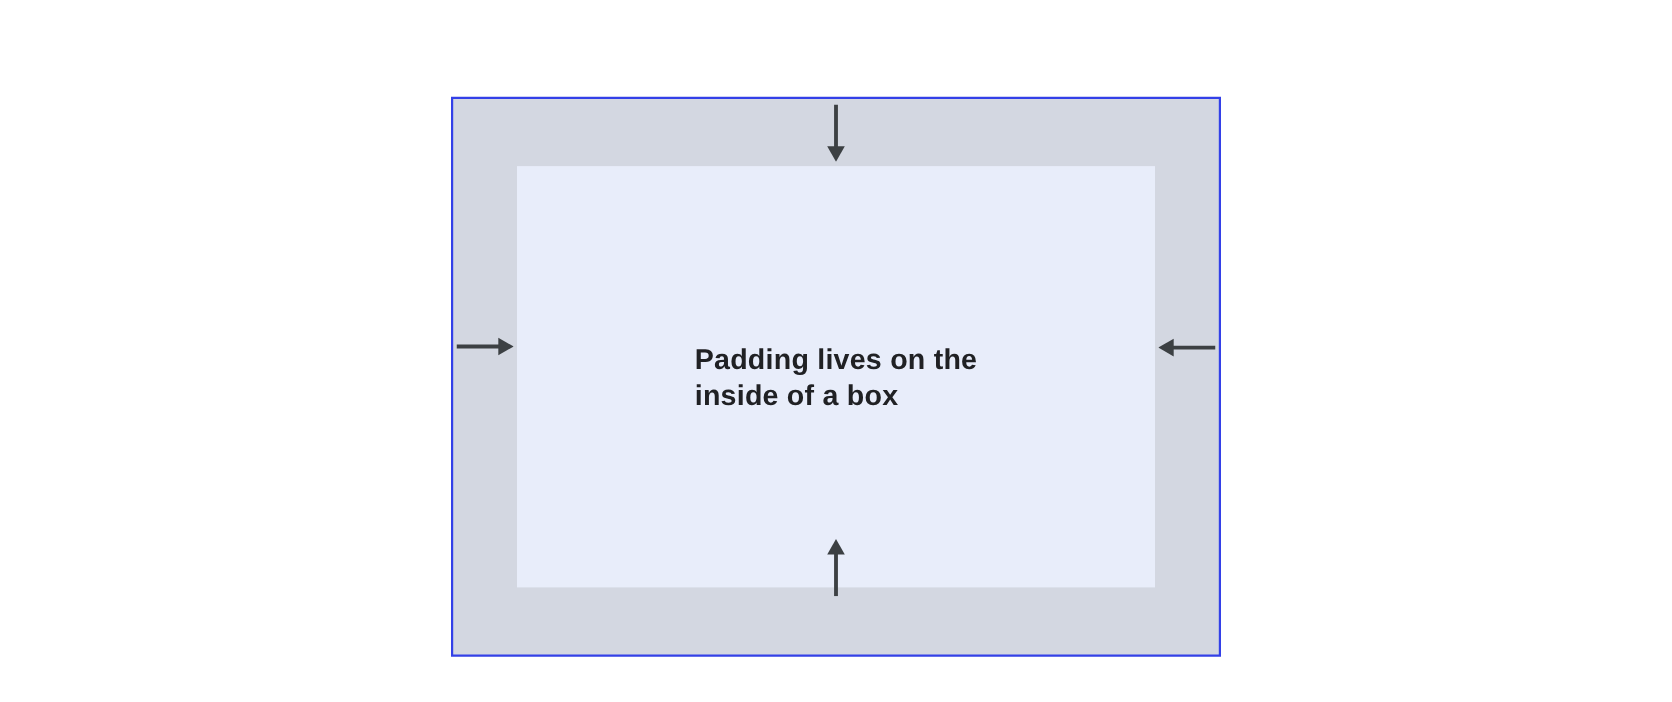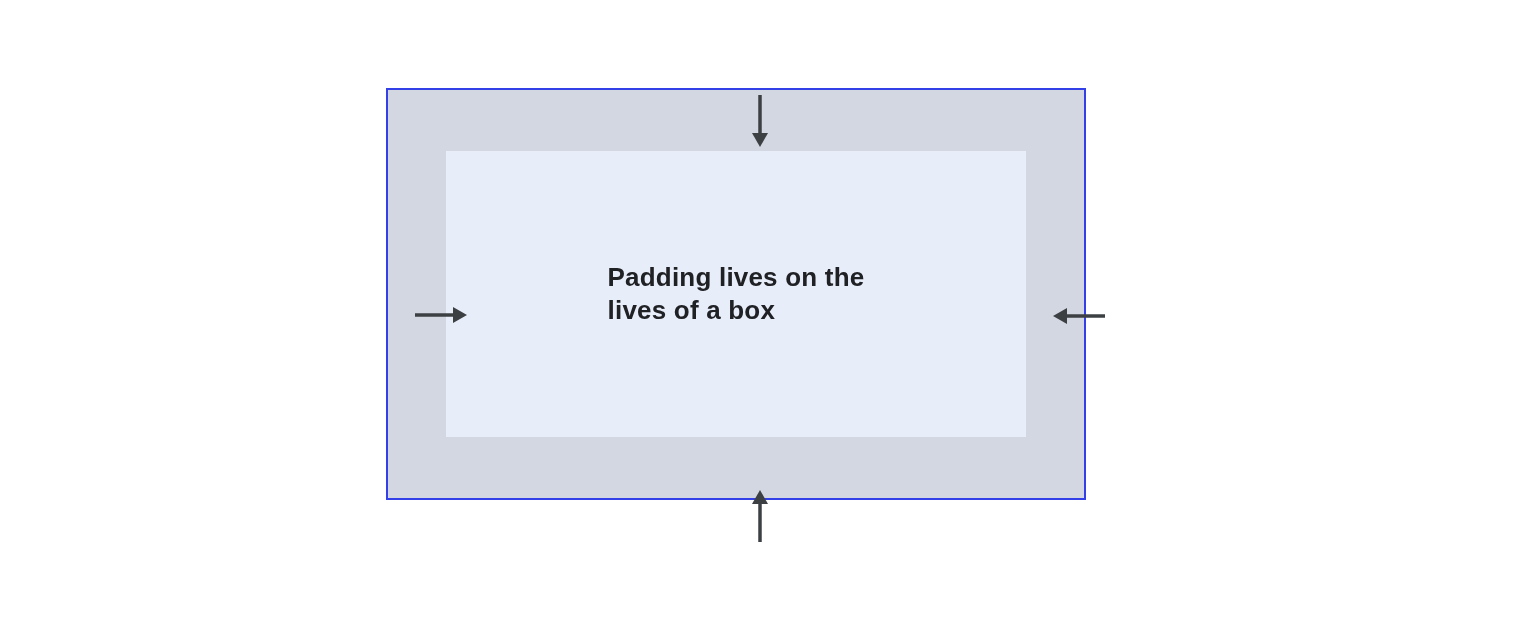--- a/index.html
+++ b/index.html
@@ -11,24 +11,24 @@
     overflow: hidden;
   }
   .canvas {
     position: relative;
     width: 1520px;
     height: 638px;
     background: var(--page-bg, #ffffff);
   }
   .outer-box {
     position: absolute;
-    left: 386px;
+    left: 410px;
     top: 88px;
     width: 700px;
-    height: 412px;
+    height: 509px;
     background: var(--padding-bg, #d3d7e1);
     border: 2px solid var(--box-border, #3340e8);
   }
   .inner-box {
     position: absolute;
     left: 58px;
     top: 61px;
     right: 58px;
     bottom: 61px;
     background: var(--content-bg, #e8edfa);
@@ -56,21 +56,21 @@
 </style>
 </head>
 <body>
 
 <div class="canvas">
 
   <div class="outer-box">
     <div class="inner-box">
       <p class="caption">
         <span>Padding lives on the</span><br>
-        <span>lives of a box</span>
+        <span>inside of a box</span>
       </p>
     </div>
   </div>
 
   <svg class="arrow arrow-top" width="18" height="52" viewBox="0 0 18 52" aria-hidden="true">
     <line x1="9" y1="0" x2="9" y2="39" stroke="currentColor" stroke-width="3.5"></line>
     <polygon points="9,52 1,38 17,38" fill="currentColor"></polygon>
   </svg>
 
   <svg class="arrow arrow-bottom" width="18" height="52" viewBox="0 0 18 52" aria-hidden="true">

